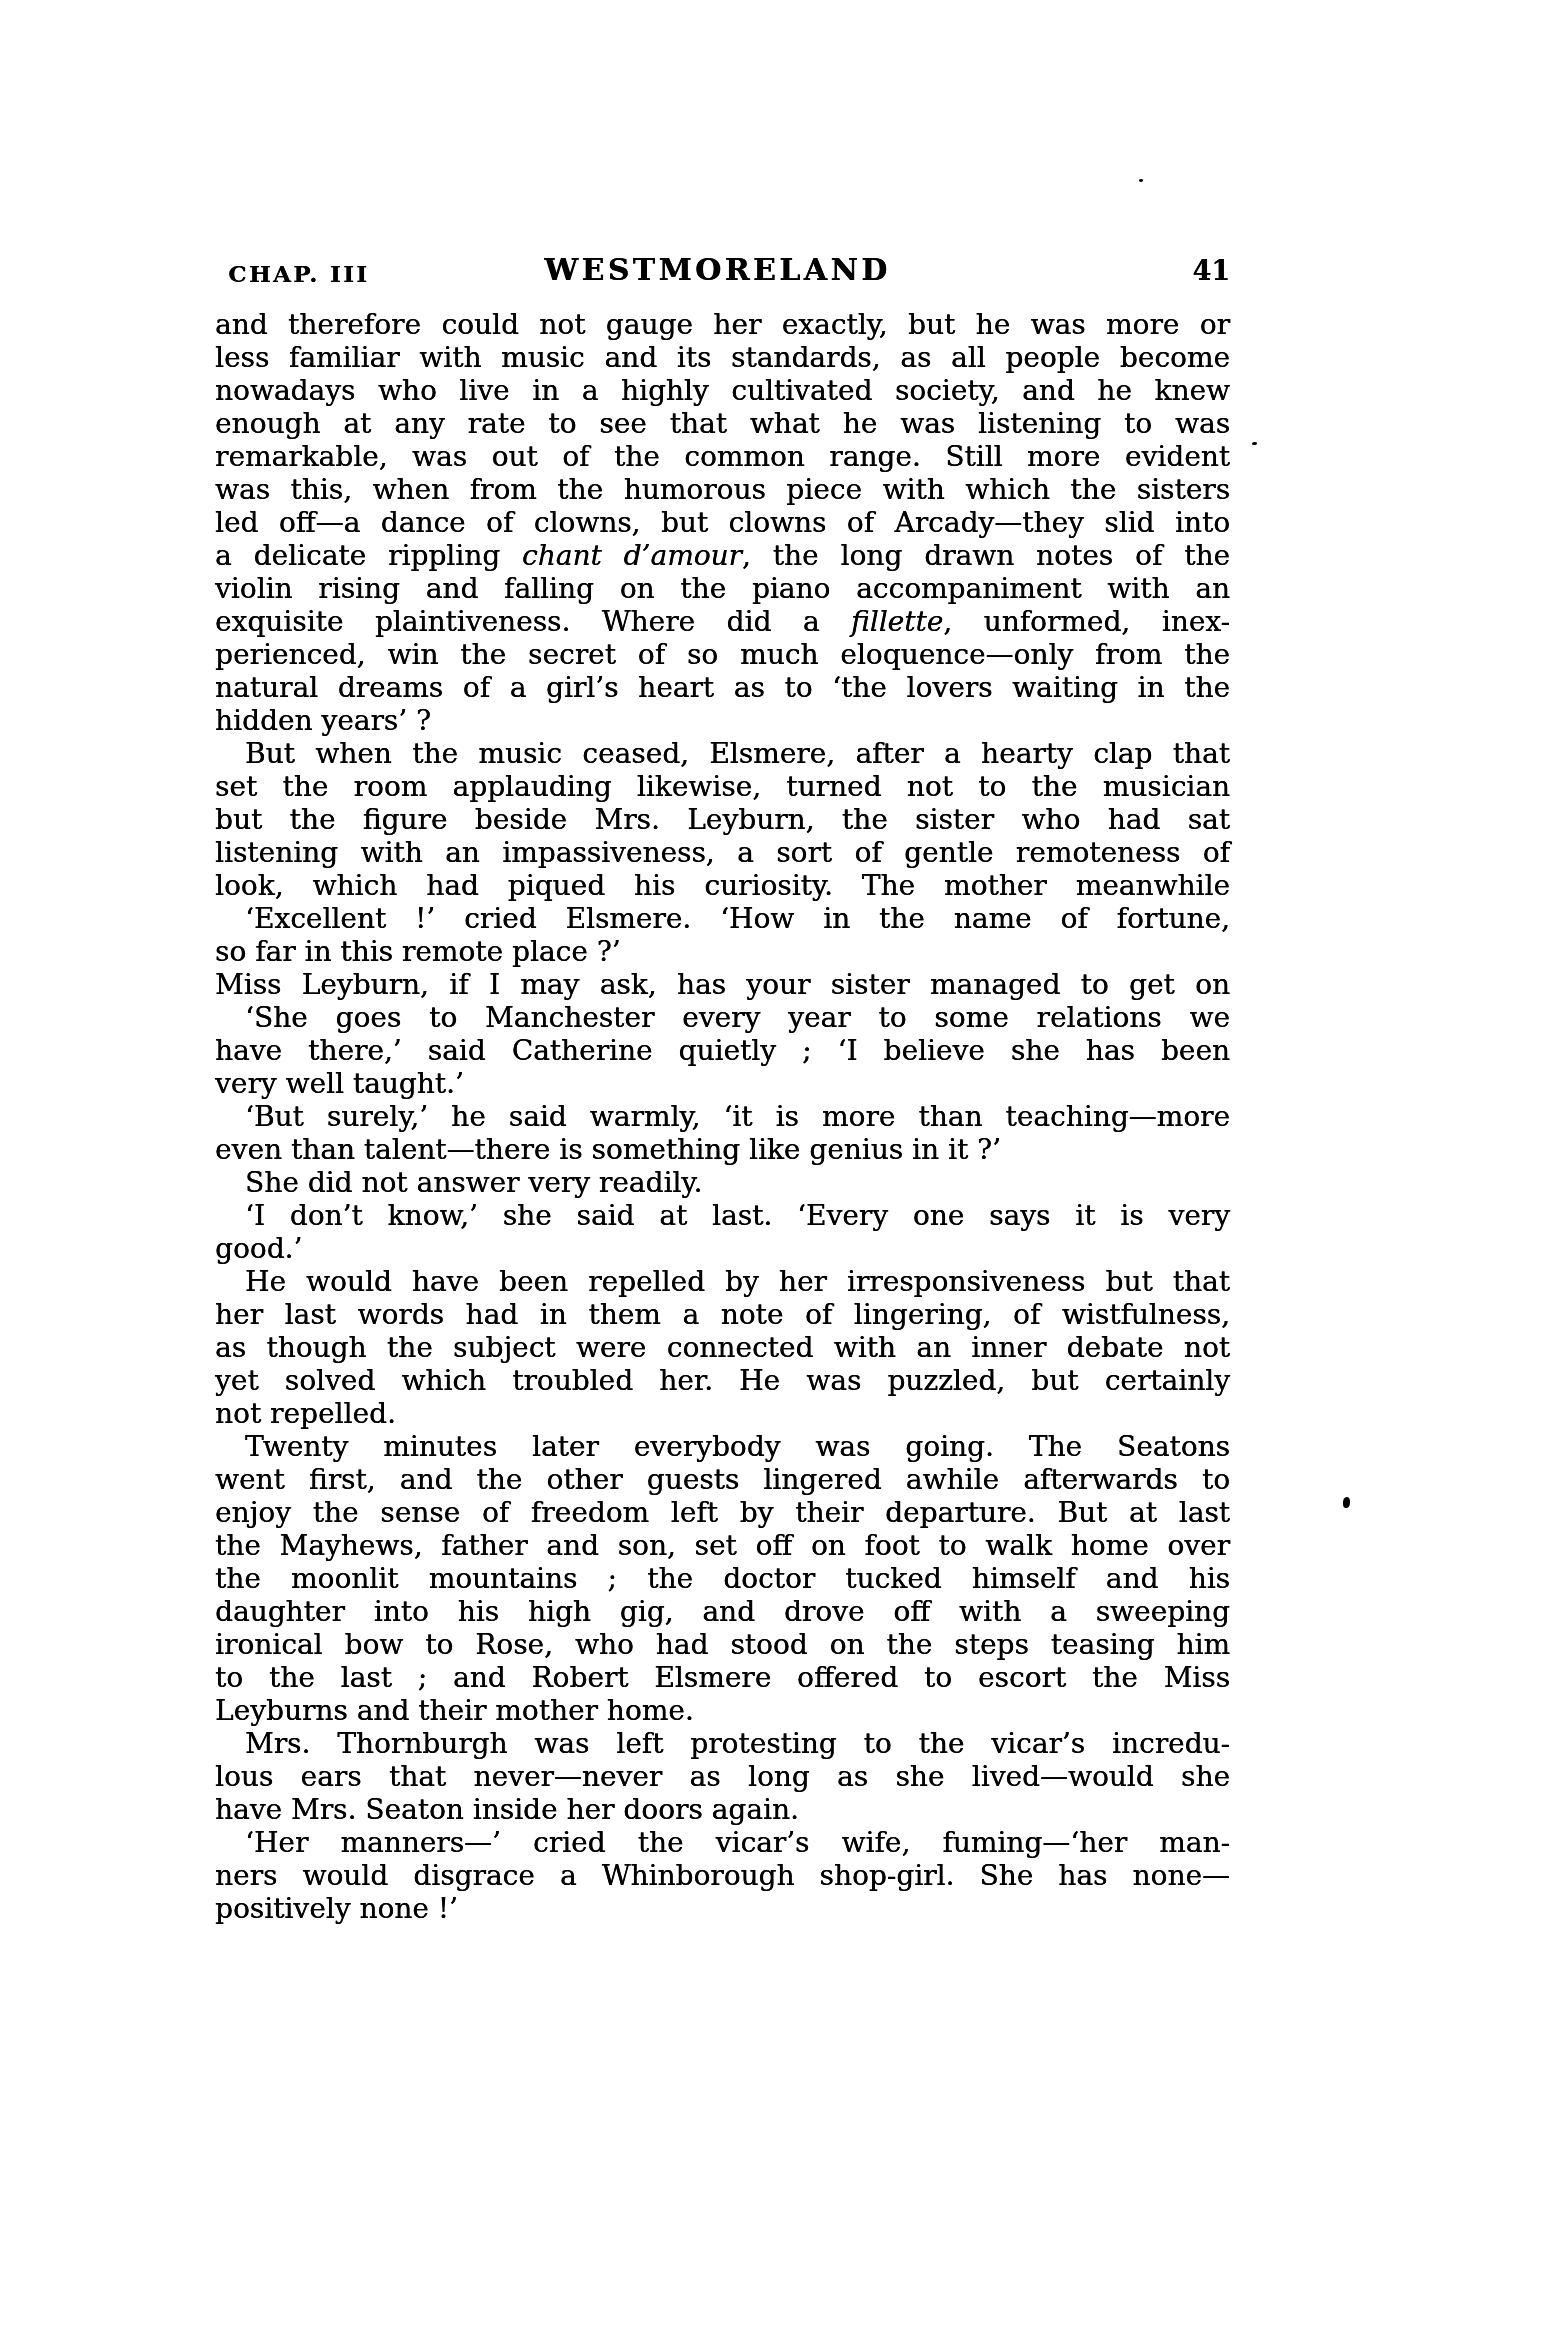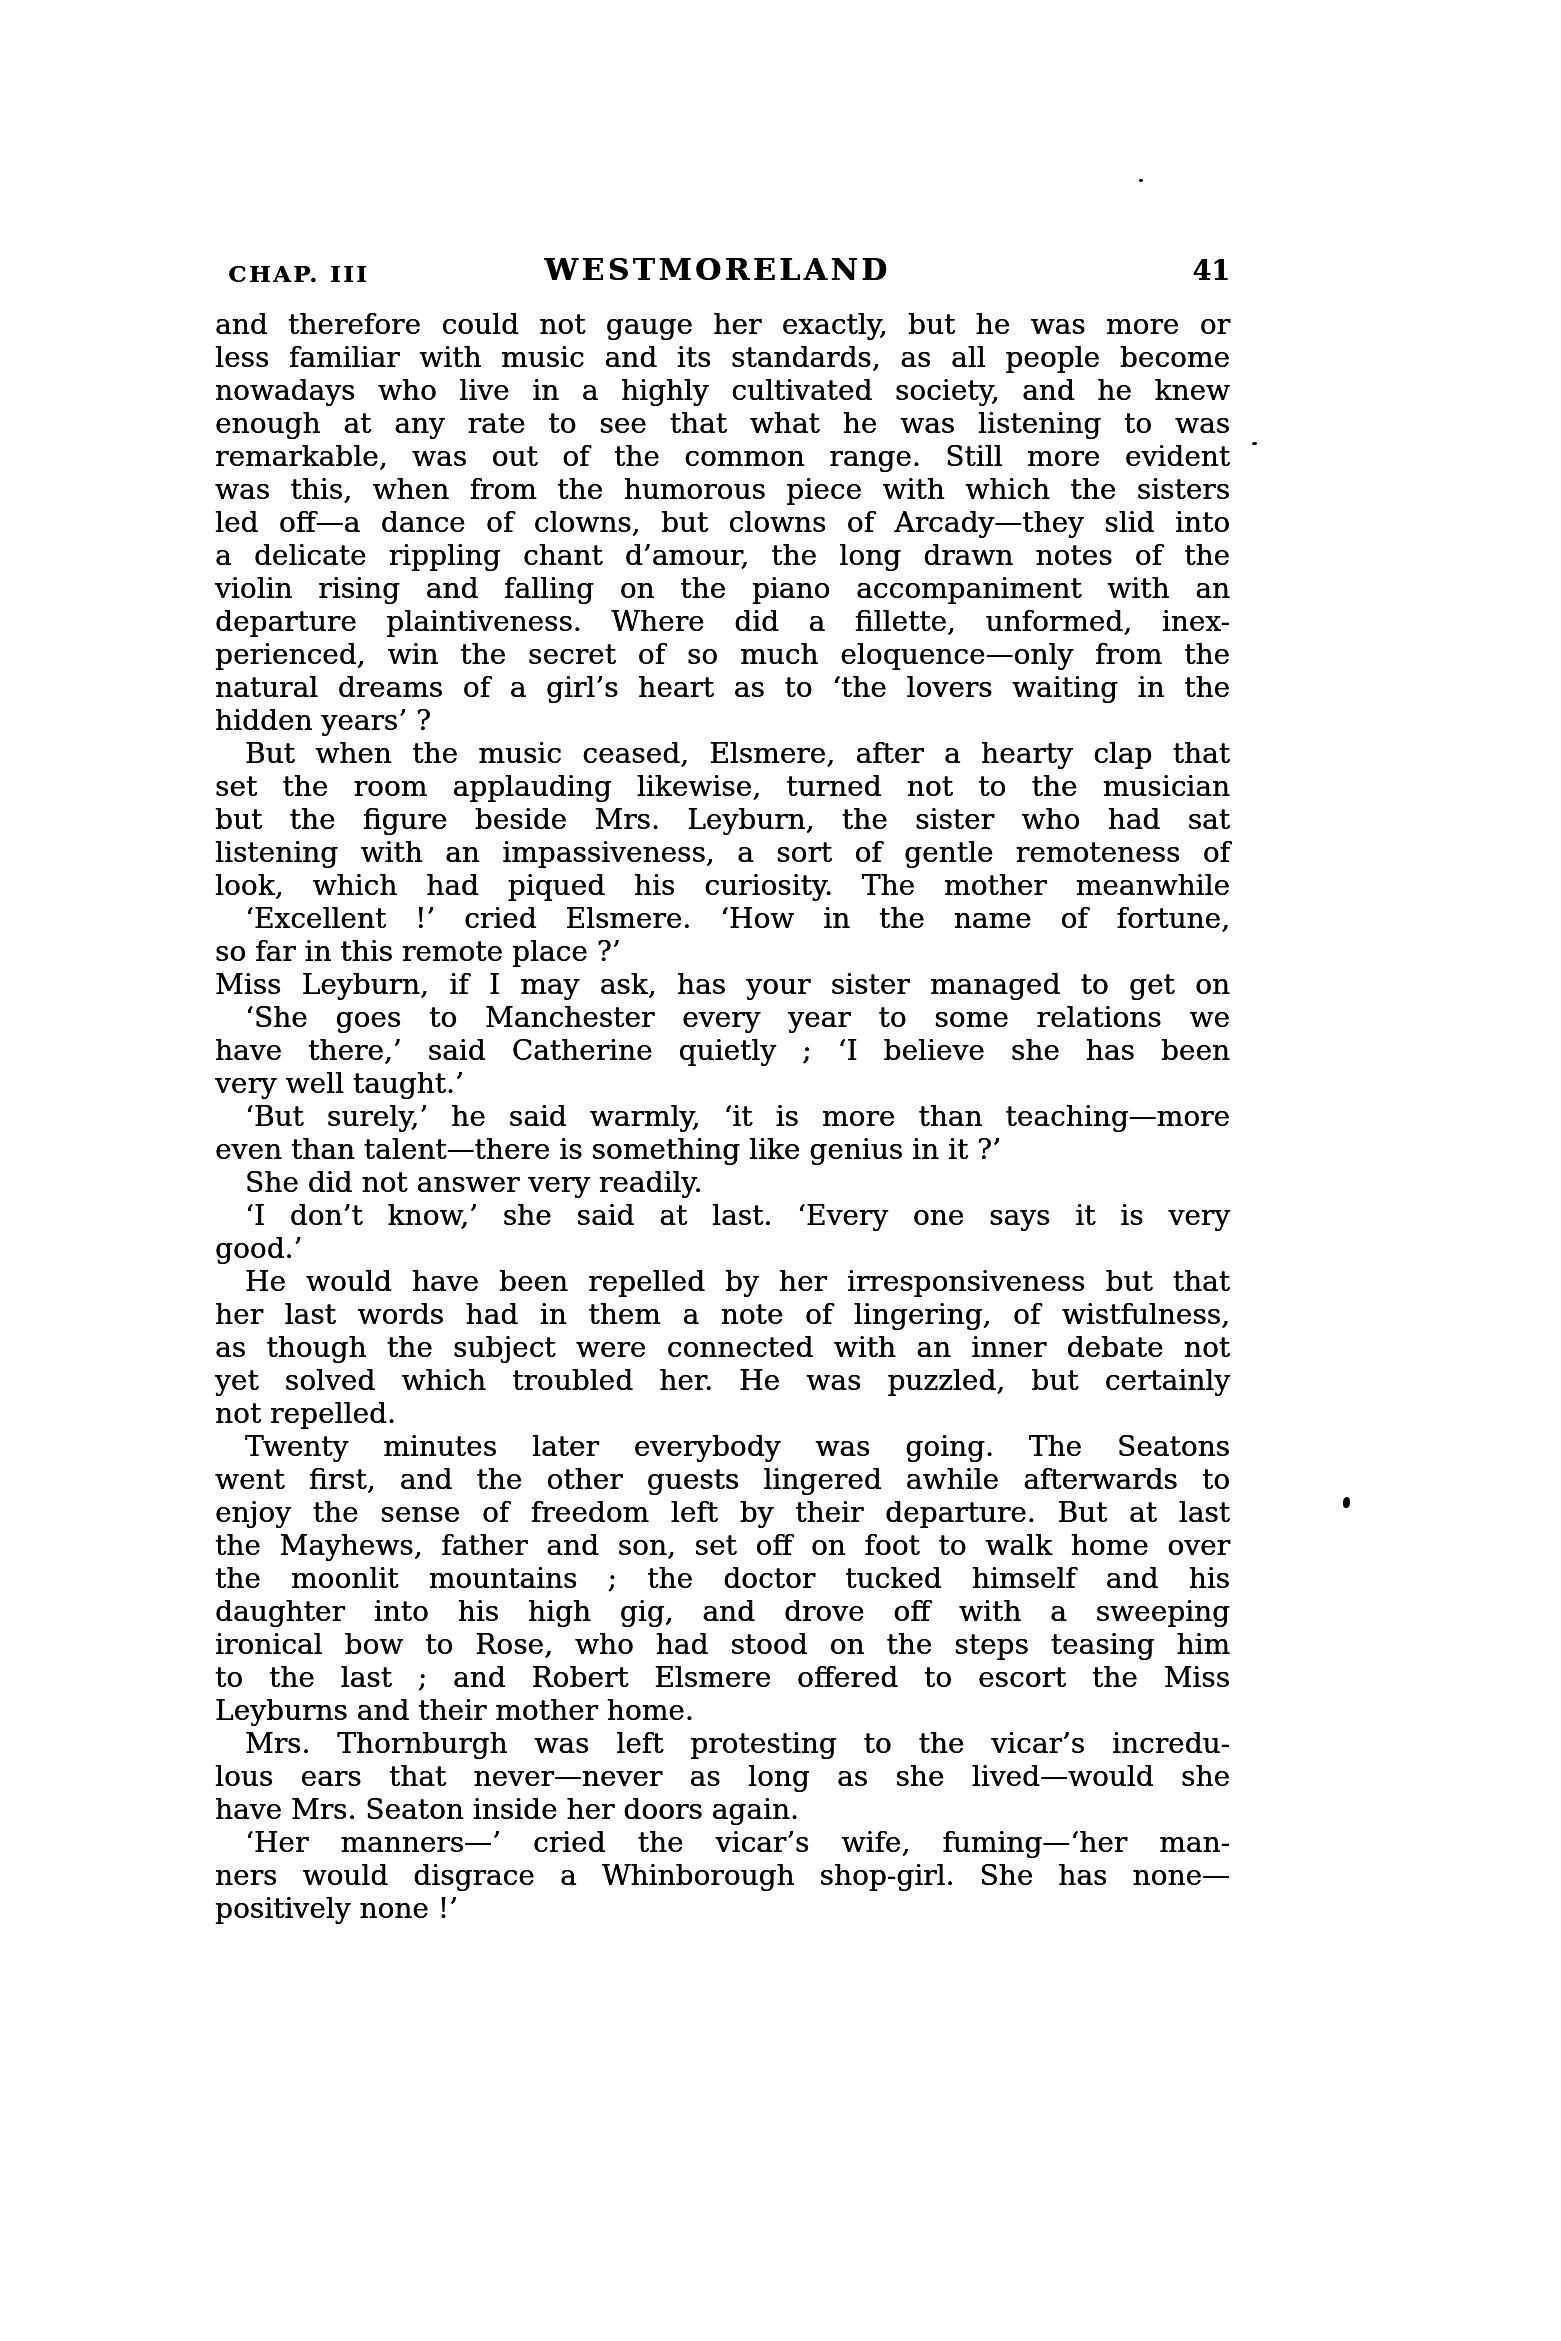--- a/index.html
+++ b/index.html
@@ -60,21 +60,21 @@
   .line {
     height: 33px;
     line-height: 33px;
     text-align: justify;
     text-align-last: justify;
     text-justify: inter-word;
     white-space: normal;
   }
   .line.end { text-align-last: auto; }
   .line.indent { text-indent: 30px; }
-  .italic { }
+  .italic { font-style: italic; }
   .speck {
     position: absolute;
     background: #000000;
     border-radius: 50% 45% 50% 40%;
   }
 </style>
 </head>
 <body>
 
 <div class="page">
@@ -87,21 +87,21 @@
   <div class="body-text">
       <div class="line"><span>and therefore could not gauge her exactly, but he was more or</span></div>
       <div class="line"><span>less familiar with music and its standards, as all people become</span></div>
       <div class="line"><span>nowadays who live in a highly cultivated society, and he knew</span></div>
       <div class="line"><span>enough at any rate to see that what he was listening to was</span></div>
       <div class="line"><span>remarkable, was out of the common range.  Still more evident</span></div>
       <div class="line"><span>was this, when from the humorous piece with which the sisters</span></div>
       <div class="line"><span>led off—a dance of clowns, but clowns of Arcady—they slid into</span></div>
       <div class="line"><span>a delicate rippling </span><span class="italic">chant d’amour</span><span>, the long drawn notes of the</span></div>
       <div class="line"><span>violin rising and falling on the piano accompaniment with an</span></div>
-      <div class="line"><span>departure plaintiveness.  Where did a </span><span class="italic">fillette</span><span>, unformed, inex-</span></div>
+      <div class="line"><span>exquisite plaintiveness.  Where did a </span><span class="italic">fillette</span><span>, unformed, inex-</span></div>
       <div class="line"><span>perienced, win the secret of so much eloquence—only from the</span></div>
       <div class="line"><span>natural dreams of a girl’s heart as to ‘the lovers waiting in the</span></div>
       <div class="line end"><span>hidden years’ ?</span></div>
       <div class="line indent"><span>But when the music ceased, Elsmere, after a hearty clap that</span></div>
       <div class="line"><span>set the room applauding likewise, turned not to the musician</span></div>
       <div class="line"><span>but the figure beside Mrs. Leyburn, the sister who had sat</span></div>
       <div class="line"><span>listening with an impassiveness, a sort of gentle remoteness of</span></div>
       <div class="line"><span>look, which had piqued his curiosity.  The mother meanwhile</span></div>
       <div class="line indent"><span>‘Excellent !’ cried Elsmere.  ‘How in the name of fortune,</span></div>
       <div class="line end"><span>so far in this remote place ?’</span></div>

